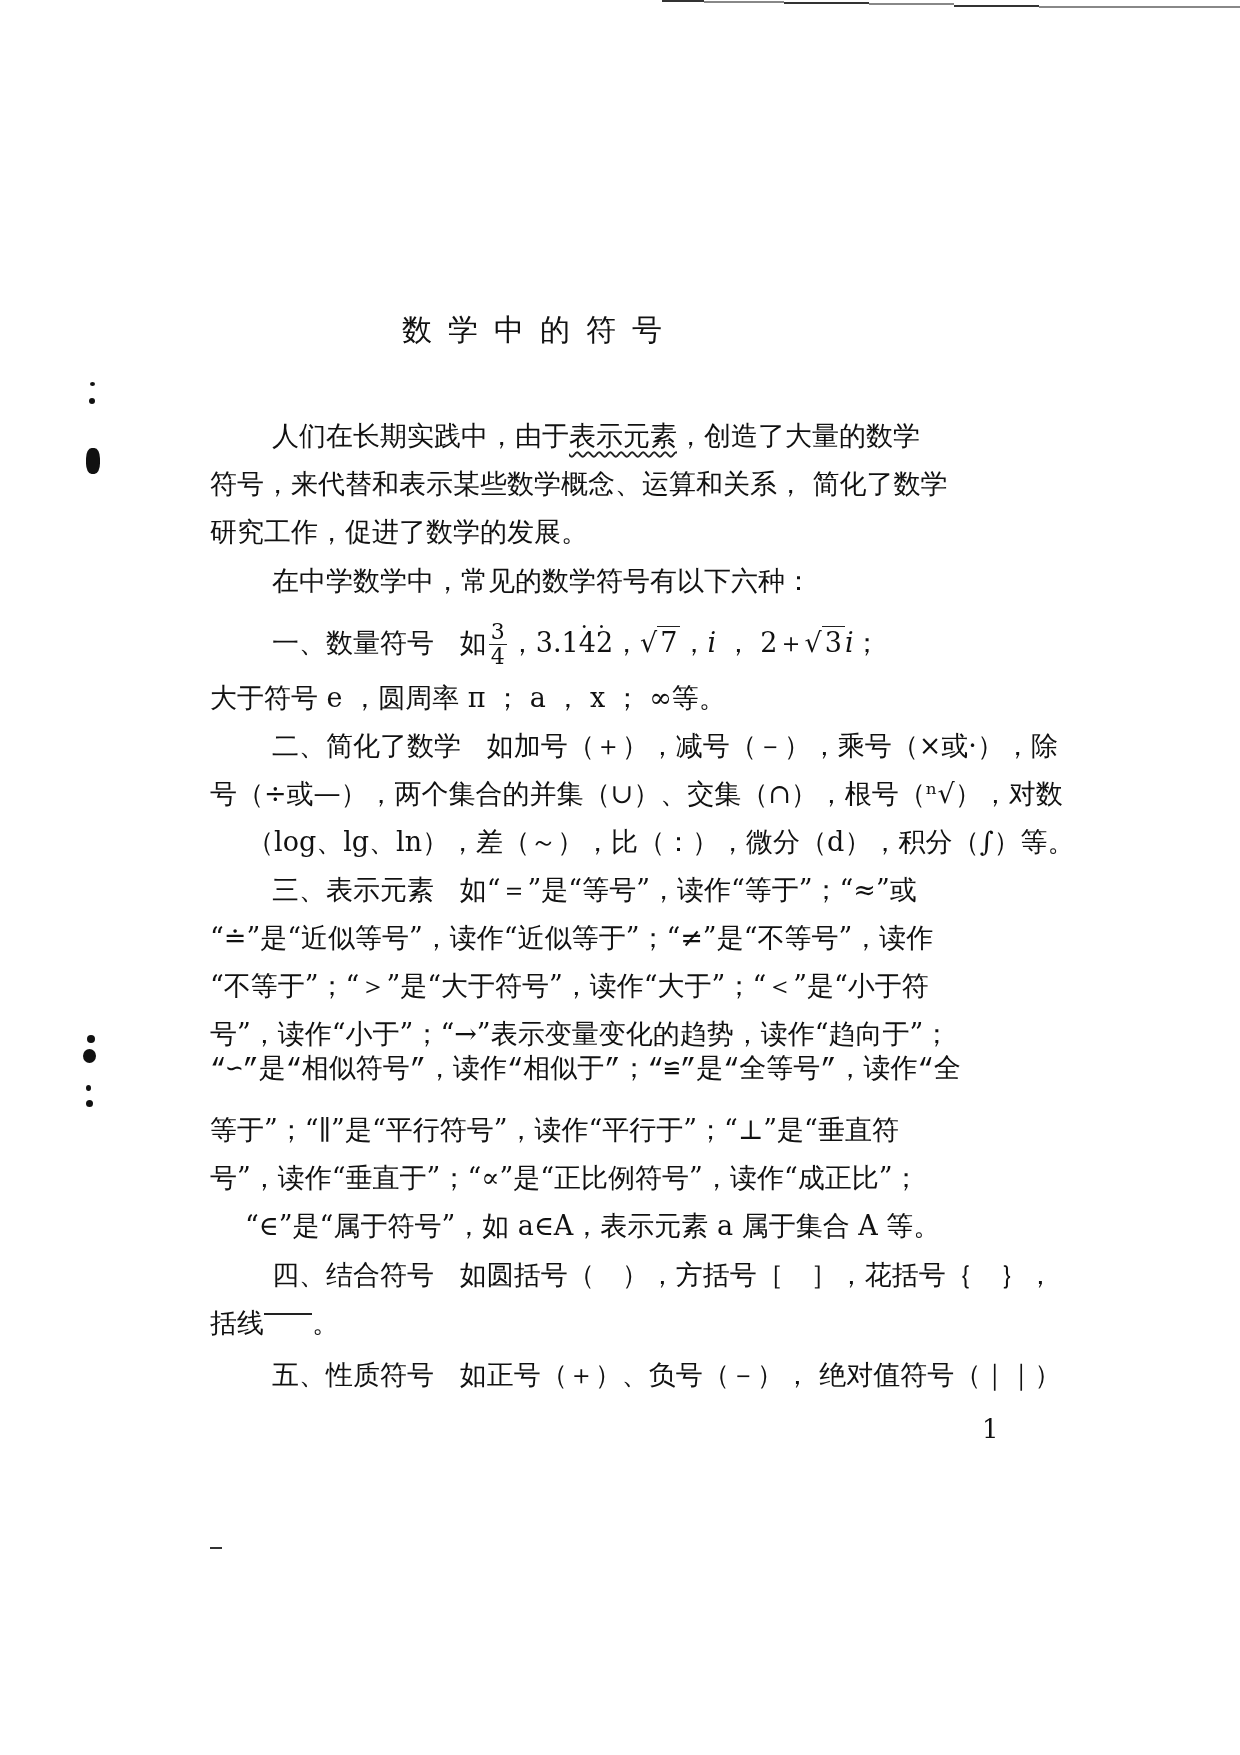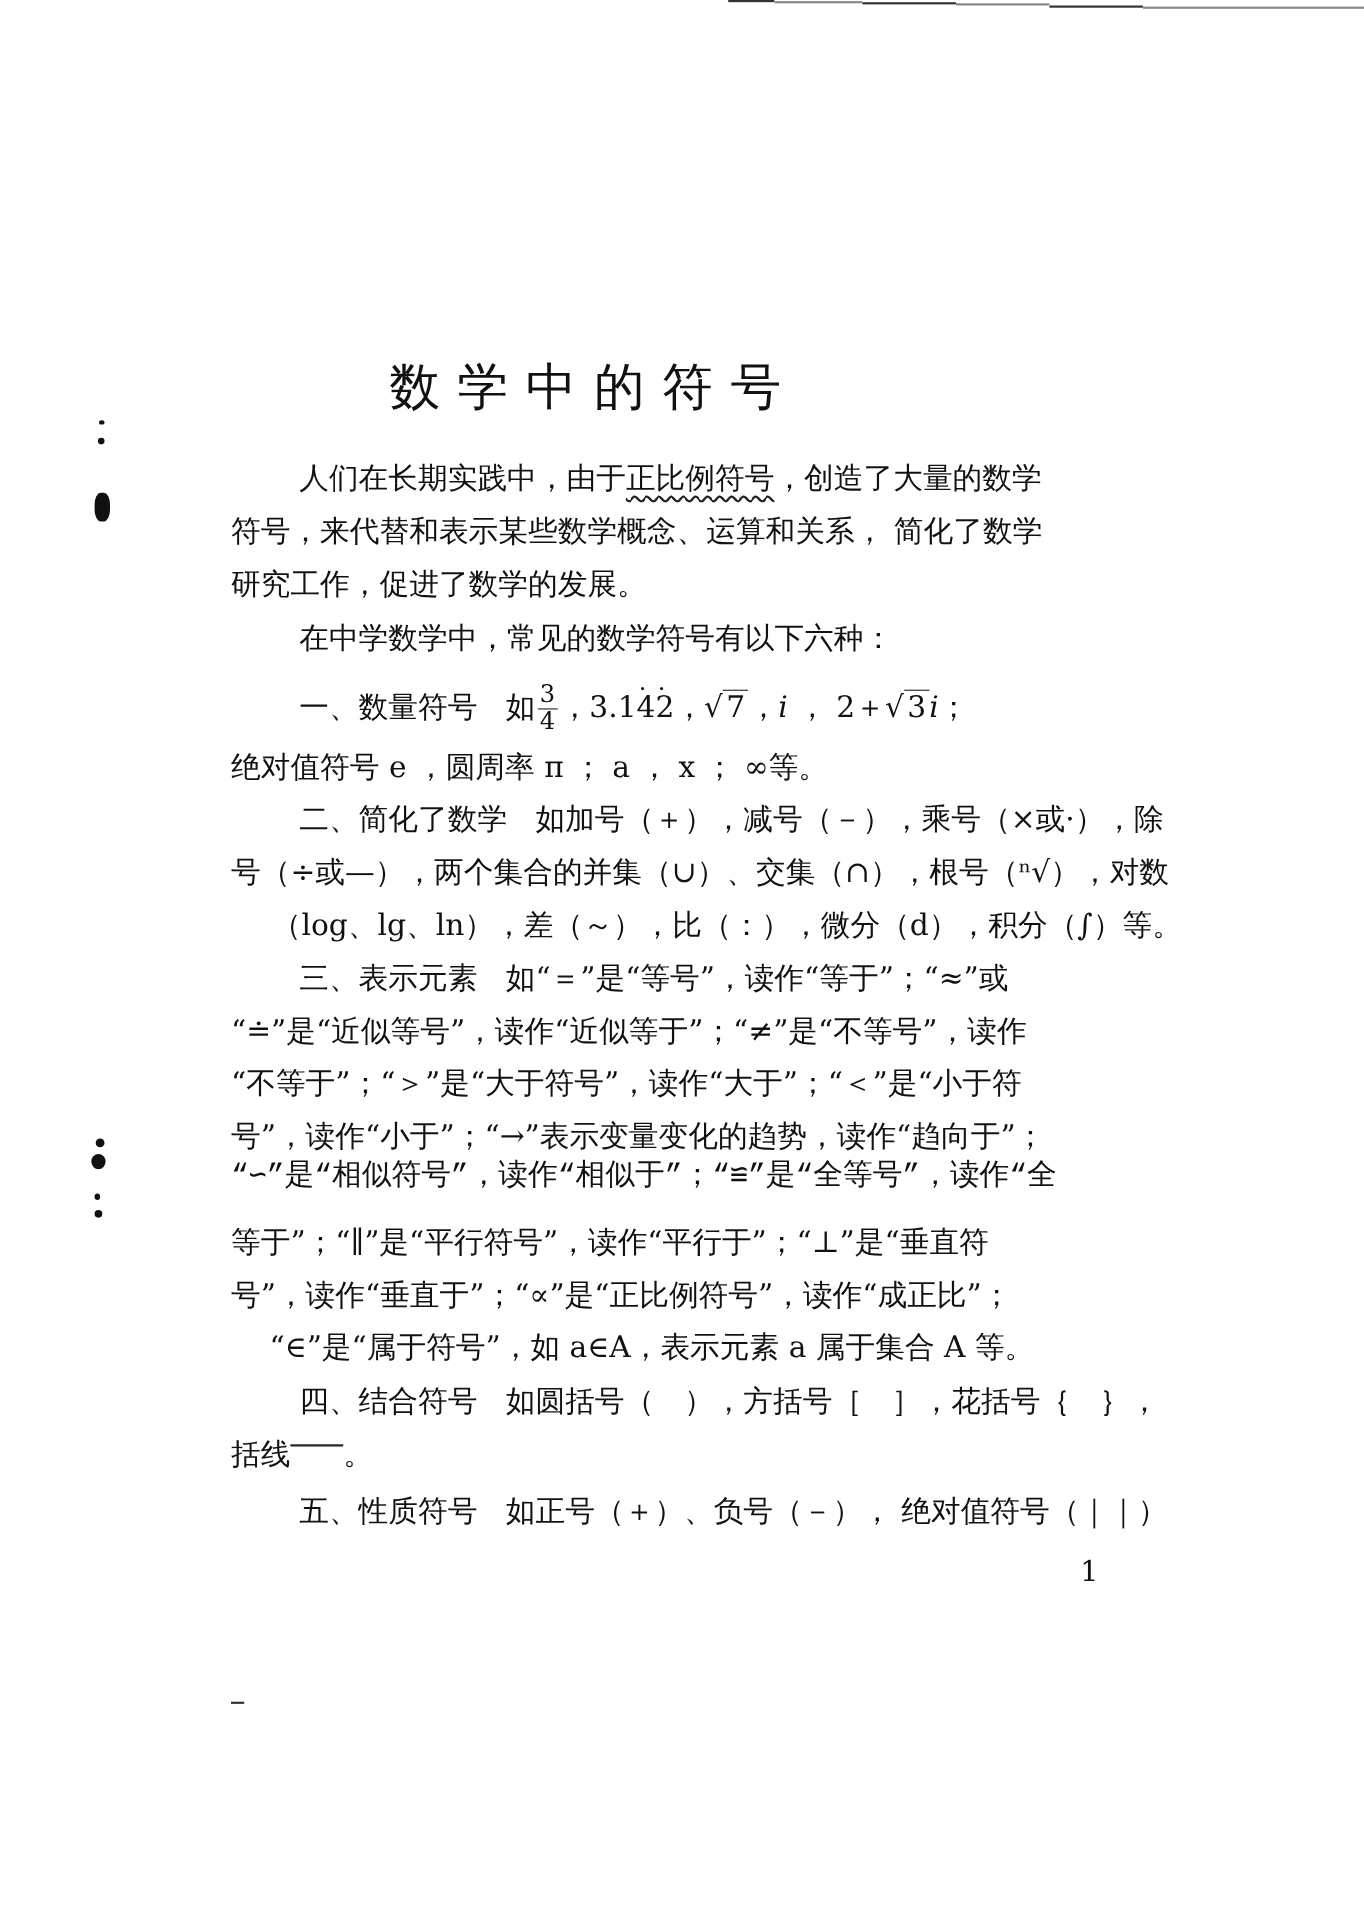--- a/index.html
+++ b/index.html
@@ -5,21 +5,21 @@
   html, body { margin: 0; padding: 0; background: #ffffff; }
   body {
     width: 1240px; height: 1755px; position: relative; overflow: hidden;
     font-family: "DejaVu Serif", "Liberation Serif", serif;
     color: #111;
   }
   .scan-edge { position: absolute; top: 0; height: 2px; background: #333; }
   .scan-edge.grey { background: #888; }
   .page-title {
     position: absolute; left: 0; width: 1080px; top: 290px;
-    text-align: center; font-size: 46px; letter-spacing: 16px;
+    text-align: center; font-size: 30px; letter-spacing: 16px;
     font-weight: normal;
   }
   .line {
     position: absolute; left: 210px; width: 840px;
     font-size: 27px; white-space: nowrap; line-height: 36px;
   }
   .indent { left: 272px; width: 780px; }
   .wavy {
     text-decoration: underline wavy #222;
     text-underline-offset: 6px;
@@ -58,34 +58,34 @@
 <div class="speck" style="left:86px;top:448px;width:14px;height:26px;border-radius:40%;"></div>
 <div class="speck" style="left:87px;top:1035px;width:8px;height:8px;"></div>
 <div class="speck" style="left:83px;top:1049px;width:13px;height:14px;"></div>
 <div class="speck" style="left:86px;top:1085px;width:5px;height:6px;"></div>
 <div class="speck" style="left:86px;top:1100px;width:7px;height:7px;"></div>
 <div class="dash" style="left:210px;top:1547px;width:12px;"></div>
 
 <h1 class="page-title">数学中的符号</h1>
 
 <div class="line indent" style="top:418px;">
-  <span>人们在长期实践中，由于</span><span class="wavy">正比例符号</span><span>，创造了大量的数学</span>
+  <span>人们在长期实践中，由于</span><span class="wavy">表示元素</span><span>，创造了大量的数学</span>
 </div>
 <div class="line" style="top:466px;">符号，来代替和表示某些数学概念、运算和关系， 简化了数学</div>
 <div class="line" style="top:514px;">研究工作，促进了数学的发展。</div>
 
 <div class="line indent" style="top:563px;">在中学数学中，常见的数学符号有以下六种：</div>
 
 <div class="line indent" style="top:620px;">
   <span>一、数量符号</span>&nbsp;&nbsp;&nbsp;<span>如</span><span class="frac">
       <span class="num">3</span>
       <span>4</span>
     </span><span>，3.1</span><span class="dotted">4</span><span class="dotted">2</span><span>，√</span><span class="sqrt">7</span><span>，</span><span class="ital">i</span><span> ， 2＋√</span><span class="sqrt">3</span><span class="ital">i</span><span>；</span>
 </div>
-<div class="line" style="top:680px;">绝对值符号 e ，圆周率 π ； a ， x ； ∞等。</div>
+<div class="line" style="top:680px;">大于符号 e ，圆周率 π ； a ， x ； ∞等。</div>
 
 <div class="line indent" style="top:728px;">
   <span>二、简化了数学</span>&nbsp;&nbsp;&nbsp;<span>如加号（＋），减号（－），乘号（×或·），除</span>
 </div>
 <div class="line" style="top:776px;">号（÷或—），两个集合的并集（∪）、交集（∩），根号（ⁿ√），对数</div>
 <div class="line" style="top:824px;margin-left:37px;">（log、lg、ln），差（～），比（：），微分（d），积分（∫）等。</div>
 
 <div class="line indent" style="top:872px;">
   <span>三、表示元素</span>&nbsp;&nbsp;&nbsp;<span>如“＝”是“等号”，读作“等于”；“≈”或</span>
 </div>

